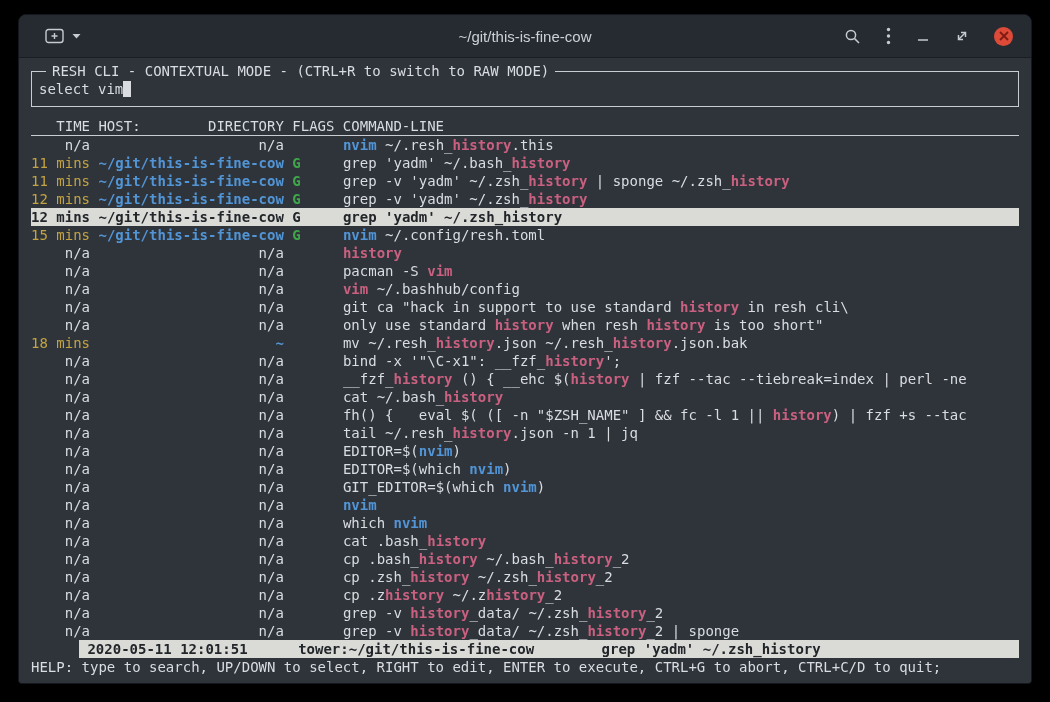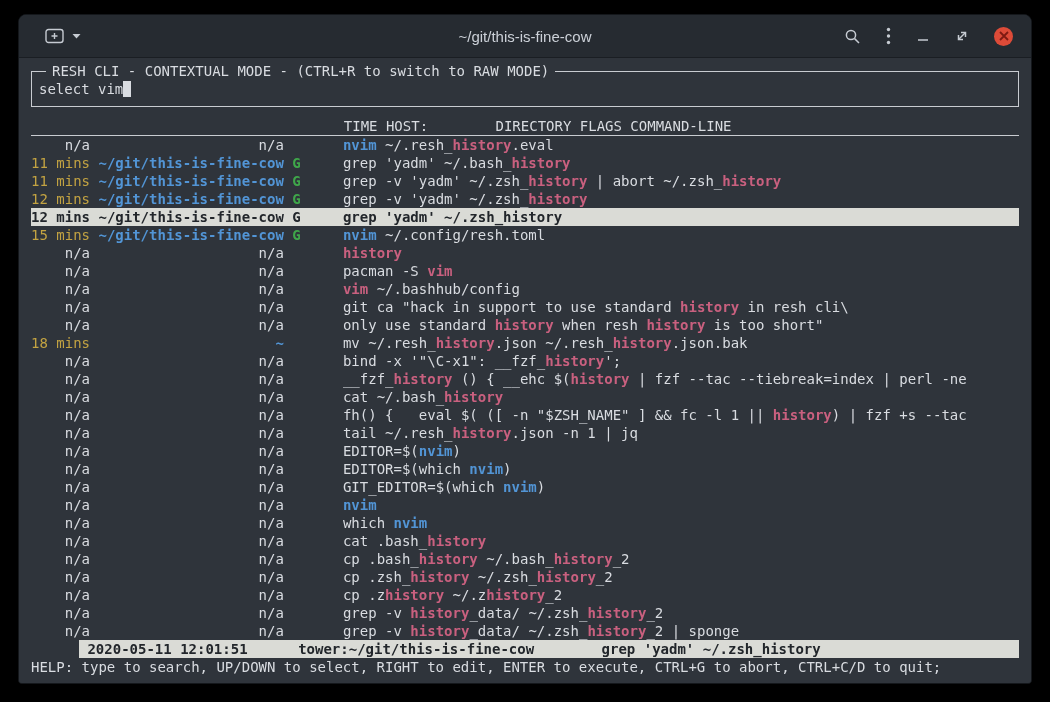--- a/index.html
+++ b/index.html
@@ -19,21 +19,21 @@
                display:flex; align-items:center; justify-content:center; }
   .term { position:absolute; top:44px; left:0; right:0; bottom:0; background:var(--bg);
           font-family:"DejaVu Sans Mono", monospace; font-size:14px; line-height:18px;
           color:var(--fg); padding:6px 12px 12px; overflow:hidden; }
   .sbox { border:1px solid var(--line); position:relative; margin:6px 0 10px;
           padding:8px 7px; height:36px; }
   .sbox-title { position:absolute; top:-10px; left:14px; background:var(--bg);
                 padding:0 6px; color:var(--fg); white-space:pre; }
   .cursor { display:inline-block; width:8px; height:16px; background:var(--fg);
             margin-bottom:-3px; }
-  .theader { border-bottom:1px solid var(--line); white-space:pre; height:19px;text-align:center; }
+  .theader { border-bottom:1px solid var(--line); white-space:pre; height:19px; }
   .trow { white-space:pre; height:18px; }
   .c-f { color:var(--fg); }
   .c-time { color:var(--time); }
   .c-dir, .c-b { color:var(--dir); font-weight:bold; }
   .c-flag { color:var(--flag); font-weight:bold; }
   .c-m { color:var(--match); font-weight:bold; }
   .trow.selected { background:var(--selbg); }
   .trow.selected span { color:var(--selfg) !important; font-weight:bold; }
   .statusbar { background:var(--selbg); color:var(--selfg); font-weight:bold;
                white-space:pre; height:18px;margin-left:48px; }
@@ -110,23 +110,23 @@
 
   <div class="term">
     <div class="sbox">
       <span class="sbox-title">RESH CLI - CONTEXTUAL MODE - (CTRL+R to switch to RAW MODE)</span>
       <span><span>select vim</span><span class="cursor"></span></span>
     </div>
 
     <div class="theader">   TIME HOST:        DIRECTORY FLAGS COMMAND-LINE</div>
 
     <div>
-        <div class="trow"><span class="c-f">    n/a</span><span> </span><span class="c-f">                   n/a</span><span> </span><span class="c-flag">     </span><span> </span><span class="c-b">nvim</span><span class="c-f"> ~/.resh_</span><span class="c-m">history</span><span class="c-f">.eval</span></div>
+        <div class="trow"><span class="c-f">    n/a</span><span> </span><span class="c-f">                   n/a</span><span> </span><span class="c-flag">     </span><span> </span><span class="c-b">nvim</span><span class="c-f"> ~/.resh_</span><span class="c-m">history</span><span class="c-f">.this</span></div>
         <div class="trow"><span class="c-time">11 mins</span><span> </span><span class="c-dir">~/git/this-is-fine-cow</span><span> </span><span class="c-flag">G    </span><span> </span><span class="c-f">grep 'yadm' ~/.bash_</span><span class="c-m">history</span></div>
-        <div class="trow"><span class="c-time">11 mins</span><span> </span><span class="c-dir">~/git/this-is-fine-cow</span><span> </span><span class="c-flag">G    </span><span> </span><span class="c-f">grep -v 'yadm' ~/.zsh_</span><span class="c-m">history</span><span class="c-f"> | abort ~/.zsh_</span><span class="c-m">history</span></div>
+        <div class="trow"><span class="c-time">11 mins</span><span> </span><span class="c-dir">~/git/this-is-fine-cow</span><span> </span><span class="c-flag">G    </span><span> </span><span class="c-f">grep -v 'yadm' ~/.zsh_</span><span class="c-m">history</span><span class="c-f"> | sponge ~/.zsh_</span><span class="c-m">history</span></div>
         <div class="trow"><span class="c-time">12 mins</span><span> </span><span class="c-dir">~/git/this-is-fine-cow</span><span> </span><span class="c-flag">G    </span><span> </span><span class="c-f">grep -v 'yadm' ~/.zsh_</span><span class="c-m">history</span></div>
         <div class="trow selected"><span class="c-time">12 mins</span><span> </span><span class="c-dir">~/git/this-is-fine-cow</span><span> </span><span class="c-flag">G    </span><span> </span><span class="c-f">grep 'yadm' ~/.zsh_</span><span class="c-m">history</span></div>
         <div class="trow"><span class="c-time">15 mins</span><span> </span><span class="c-dir">~/git/this-is-fine-cow</span><span> </span><span class="c-flag">G    </span><span> </span><span class="c-b">nvim</span><span class="c-f"> ~/.config/resh.toml</span></div>
         <div class="trow"><span class="c-f">    n/a</span><span> </span><span class="c-f">                   n/a</span><span> </span><span class="c-flag">     </span><span> </span><span class="c-m">history</span></div>
         <div class="trow"><span class="c-f">    n/a</span><span> </span><span class="c-f">                   n/a</span><span> </span><span class="c-flag">     </span><span> </span><span class="c-f">pacman -S </span><span class="c-m">vim</span></div>
         <div class="trow"><span class="c-f">    n/a</span><span> </span><span class="c-f">                   n/a</span><span> </span><span class="c-flag">     </span><span> </span><span class="c-m">vim</span><span class="c-f"> ~/.bashhub/config</span></div>
         <div class="trow"><span class="c-f">    n/a</span><span> </span><span class="c-f">                   n/a</span><span> </span><span class="c-flag">     </span><span> </span><span class="c-f">git ca "hack in support to use standard </span><span class="c-m">history</span><span class="c-f"> in resh cli\</span></div>
         <div class="trow"><span class="c-f">    n/a</span><span> </span><span class="c-f">                   n/a</span><span> </span><span class="c-flag">     </span><span> </span><span class="c-f">only use standard </span><span class="c-m">history</span><span class="c-f"> when resh </span><span class="c-m">history</span><span class="c-f"> is too short"</span></div>
         <div class="trow"><span class="c-time">18 mins</span><span> </span><span class="c-dir">                     ~</span><span> </span><span class="c-flag">     </span><span> </span><span class="c-f">mv ~/.resh_</span><span class="c-m">history</span><span class="c-f">.json ~/.resh_</span><span class="c-m">history</span><span class="c-f">.json.bak</span></div>
         <div class="trow"><span class="c-f">    n/a</span><span> </span><span class="c-f">                   n/a</span><span> </span><span class="c-flag">     </span><span> </span><span class="c-f">bind -x '"\C-x1": __fzf_</span><span class="c-m">history</span><span class="c-f">';</span></div>

